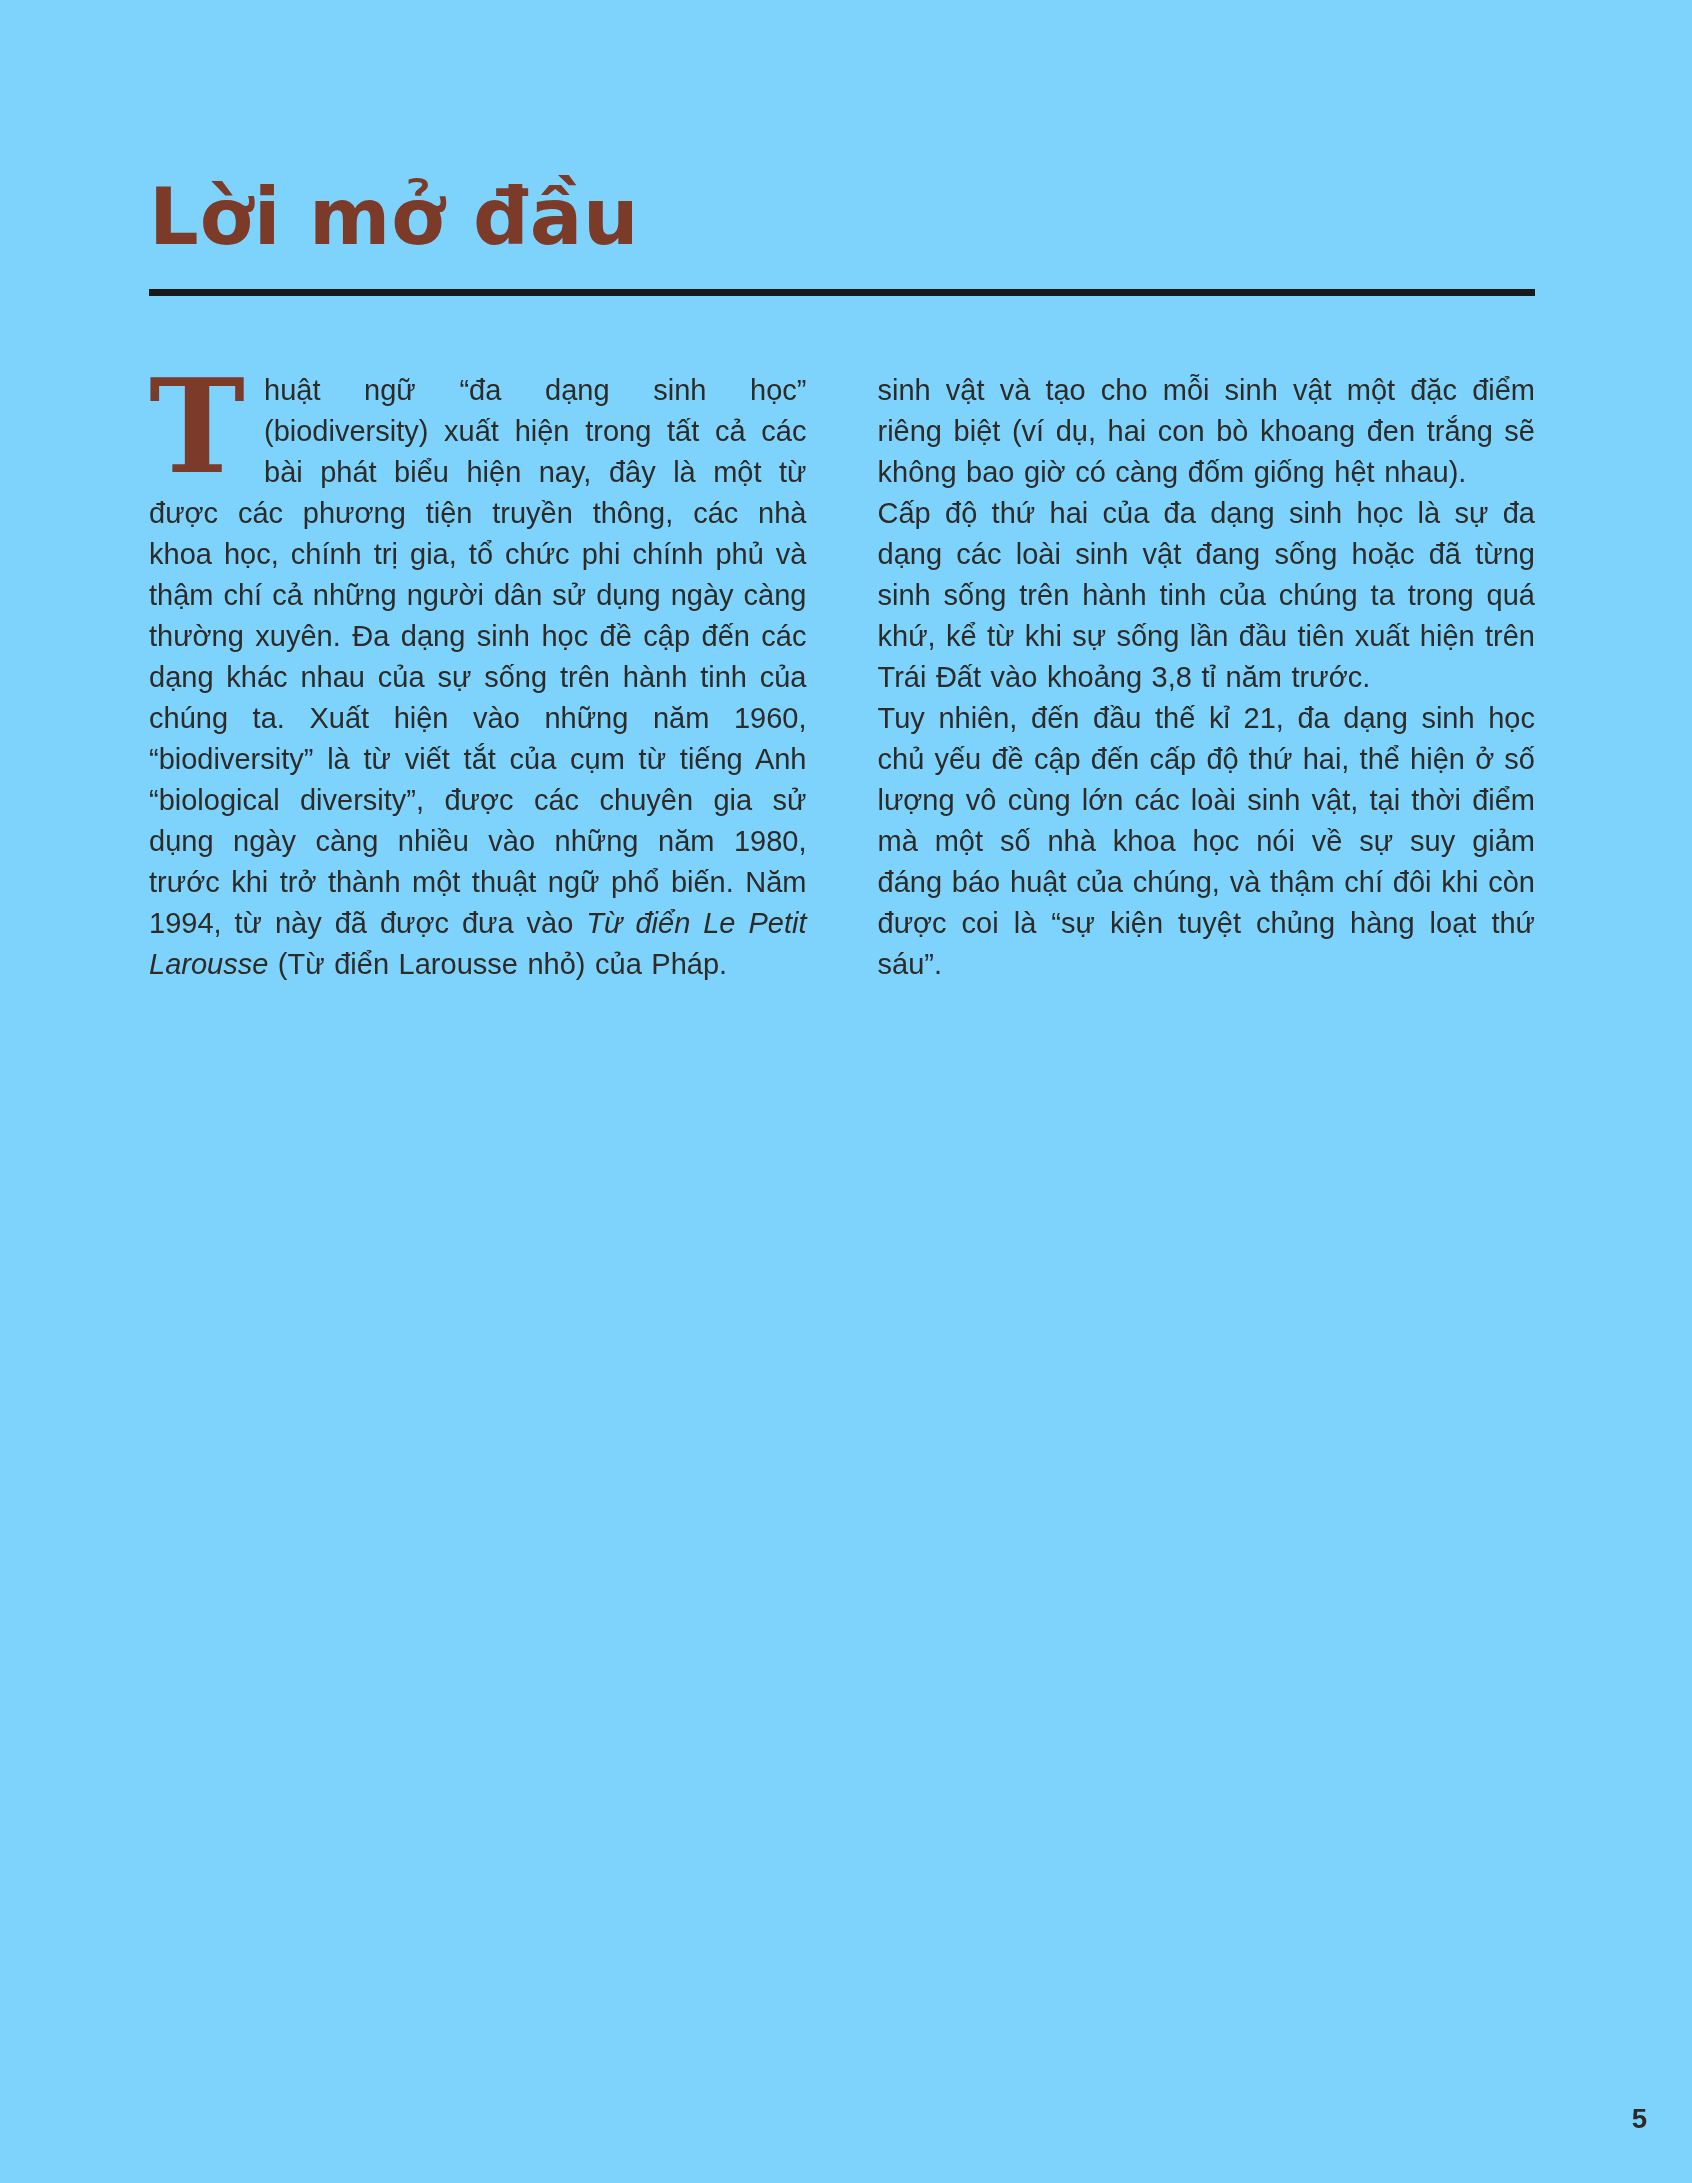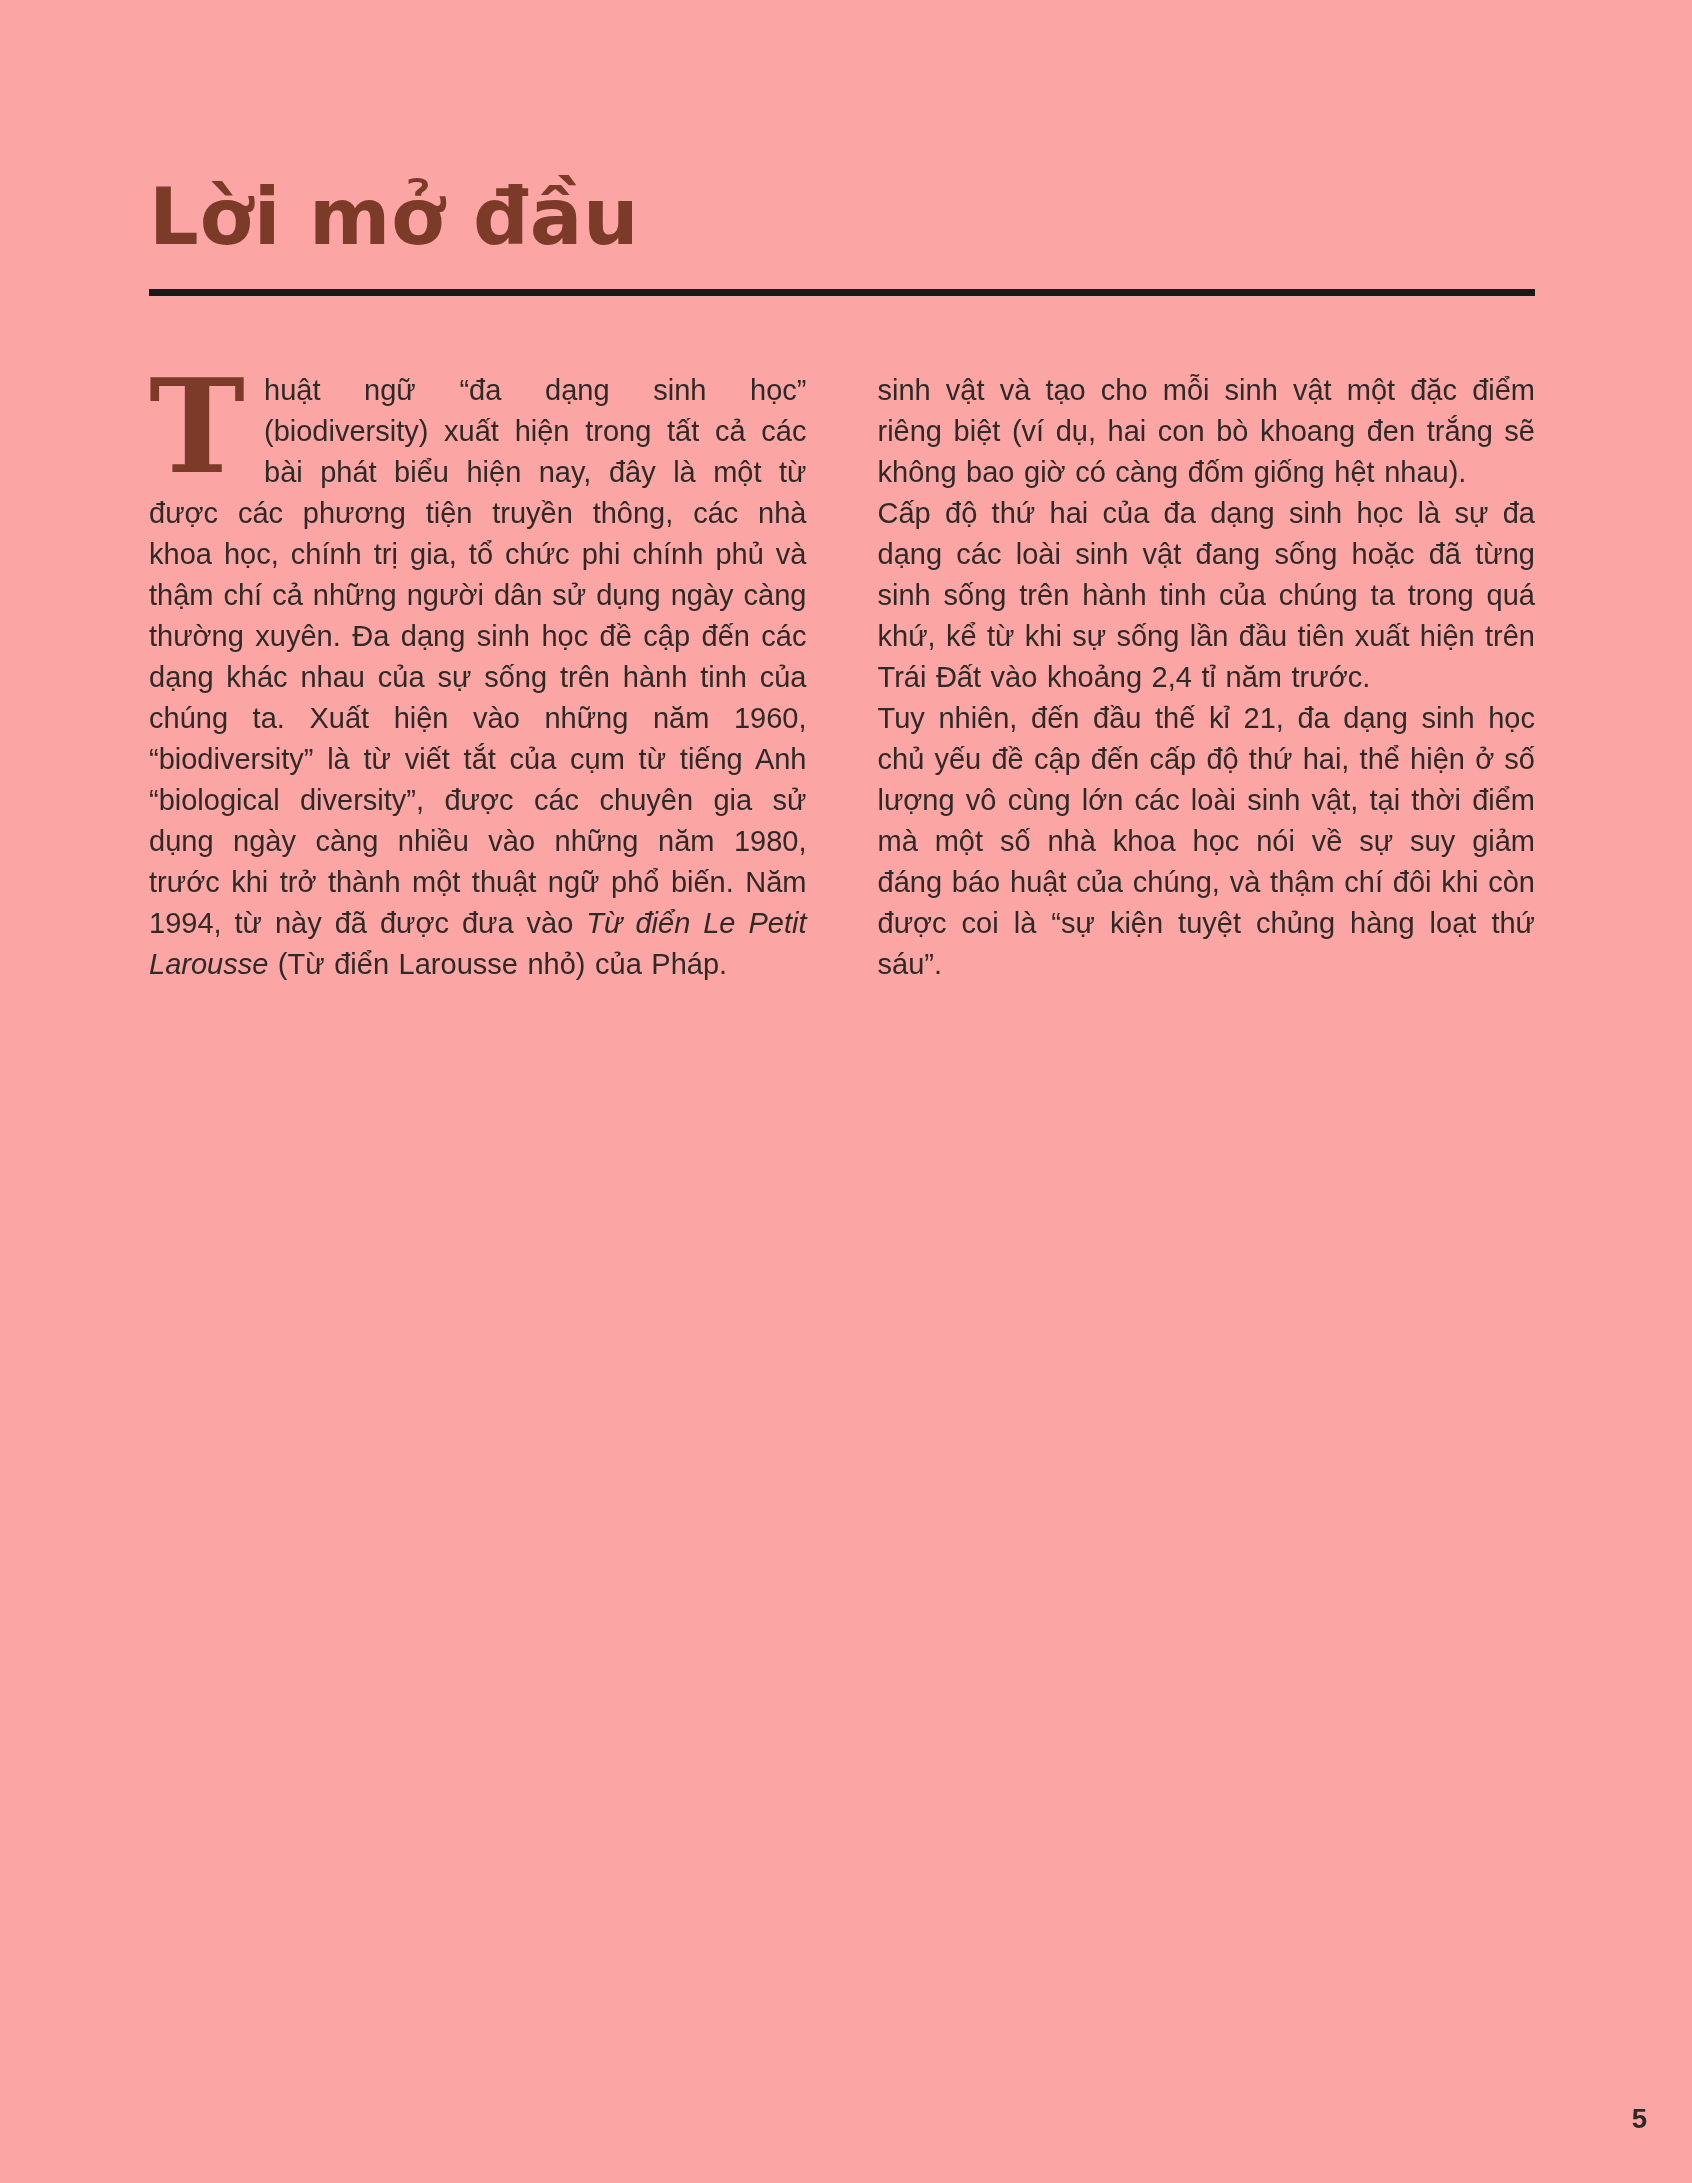--- a/index.html
+++ b/index.html
@@ -5,21 +5,21 @@
   html, body {
     margin: 0;
     padding: 0;
     background: #e8e8e8;
   }
   .page {
     position: relative;
     width: 1692px;
     height: 2183px;
     margin: 0 auto;
-    background: #fca5a5;
+    background: #7dd3fc;
     box-sizing: border-box;
     padding: 178px 157px 0 149px;
     font-family: "Liberation Sans", "DejaVu Sans", sans-serif;
     color: #2d2a27;
     overflow: hidden;
   }
   .chapter-title {
     margin: 0;
     font-size: 78px;
     line-height: 1.0;
@@ -83,21 +83,21 @@
   <div class="title-rule"></div>
 
   <div class="columns">
 
     <div class="column">
       <p><span class="dropcap">T</span><span>huật ngữ “đa dạng sinh học” (biodiversity) xuất hiện trong tất cả các bài phát biểu hiện nay, đây là một từ được các phương tiện truyền thông, các nhà khoa học, chính trị gia, tổ chức phi chính phủ và thậm chí cả những người dân sử dụng ngày càng thường xuyên. Đa dạng sinh học đề cập đến các dạng khác nhau của sự sống trên hành tinh của chúng ta. Xuất hiện vào những năm 1960, “biodiversity” là từ viết tắt của cụm từ tiếng Anh “biological diversity”, được các chuyên gia sử dụng ngày càng nhiều vào những năm 1980, trước khi trở thành một thuật ngữ phổ biến. Năm 1994, từ này đã được đưa vào </span><span class="italic">Từ điển Le Petit Larousse</span><span> (Từ điển Larousse nhỏ) của Pháp.</span></p>
     </div>
 
     <div class="column">
       <p>sinh vật và tạo cho mỗi sinh vật một đặc điểm riêng biệt (ví dụ, hai con bò khoang đen trắng sẽ không bao giờ có càng đốm giống hệt nhau).</p>
-      <p>Cấp độ thứ hai của đa dạng sinh học là sự đa dạng các loài sinh vật đang sống hoặc đã từng sinh sống trên hành tinh của chúng ta trong quá khứ, kể từ khi sự sống lần đầu tiên xuất hiện trên Trái Đất vào khoảng 2,4 tỉ năm trước.</p>
+      <p>Cấp độ thứ hai của đa dạng sinh học là sự đa dạng các loài sinh vật đang sống hoặc đã từng sinh sống trên hành tinh của chúng ta trong quá khứ, kể từ khi sự sống lần đầu tiên xuất hiện trên Trái Đất vào khoảng 3,8 tỉ năm trước.</p>
       <p>Tuy nhiên, đến đầu thế kỉ 21, đa dạng sinh học chủ yếu đề cập đến cấp độ thứ hai, thể hiện ở số lượng vô cùng lớn các loài sinh vật, tại thời điểm mà một số nhà khoa học nói về sự suy giảm đáng báo huật của chúng, và thậm chí đôi khi còn được coi là “sự kiện tuyệt chủng hàng loạt thứ sáu”.</p>
     </div>
 
   </div>
 
   <div class="page-number">5</div>
 
 </div>
 
 

